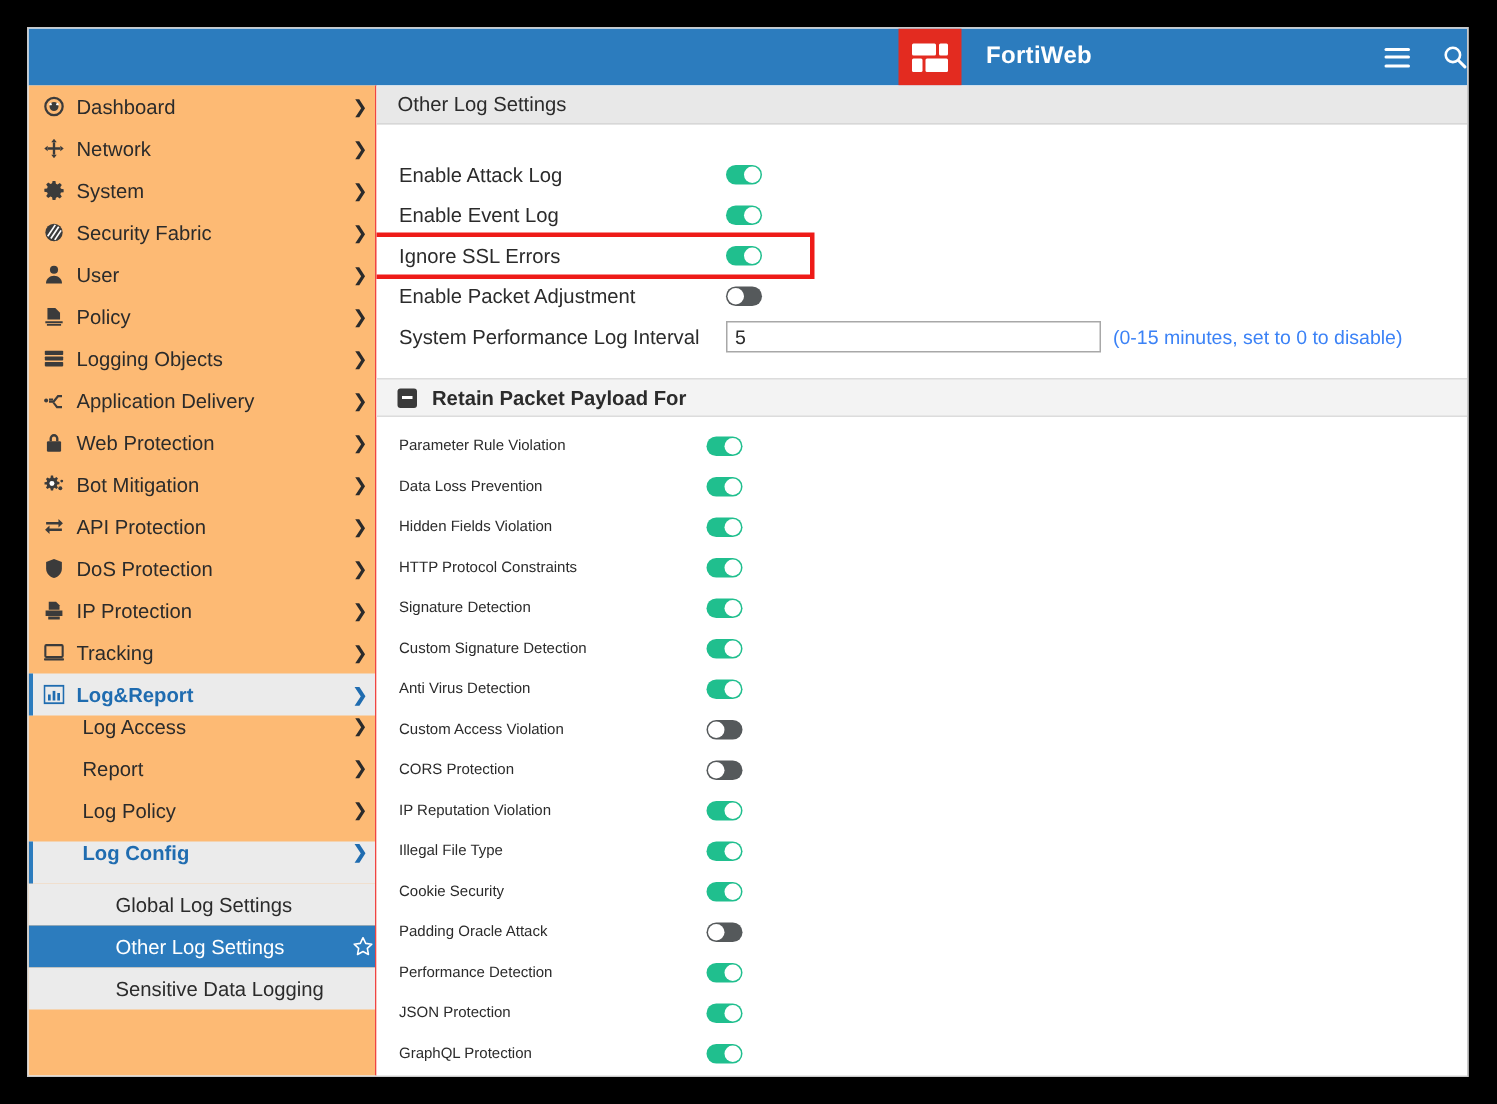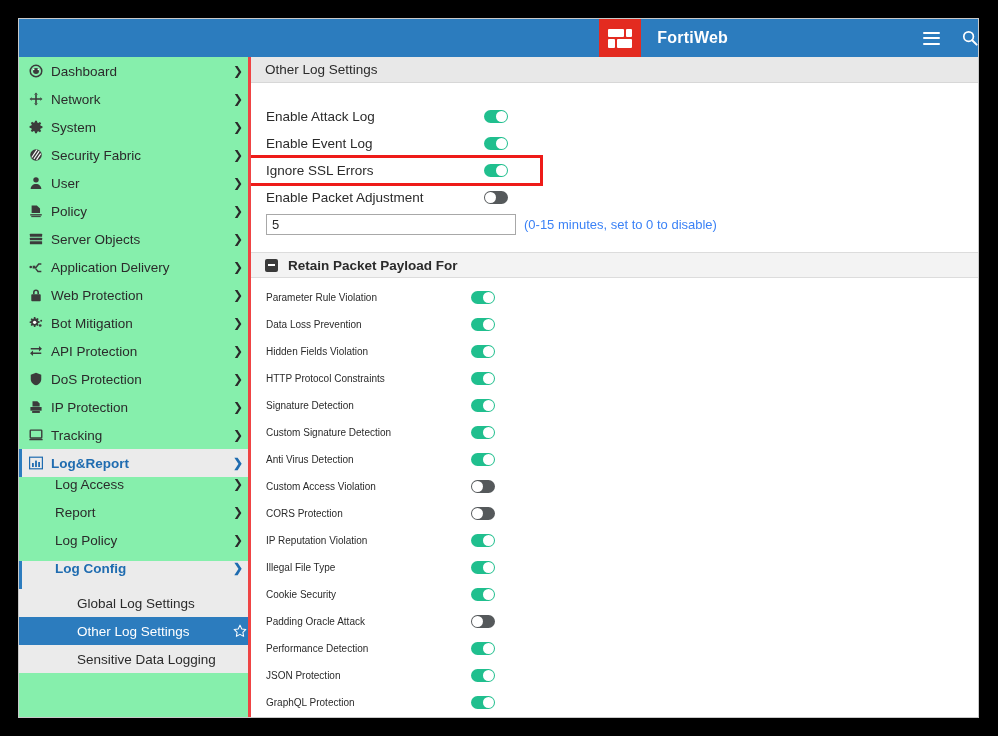--- a/index.html
+++ b/index.html
@@ -61,22 +61,22 @@
   .hamburger { width: 17px; height: 13px; display:flex; flex-direction:column; justify-content:space-between; }
   .hamburger span { display:block; height:2px; background:#fff; border-radius:1px; }
 
   
   .body-split { flex: 1; display: flex; min-height: 0; }
 
   
   .sidebar {
     width: 232px;
     flex: 0 0 232px;
-    background: #86efac;
-    border-right: 3px solid #ef4444;
+    background: #fdba74;
+    border-right: 1px solid #ef4444;
     overflow: hidden;
     font-size: 13.5px;
   }
   .nav-item {
     height: 28px;
     display: flex;
     align-items: center;
     padding-left: 10px;
     color: #2b2b2b;
     cursor: pointer;
@@ -352,21 +352,21 @@
             <span class="chev">❯</span>
           </div>
           <div class="nav-item">
             <span class="icon">
               <svg width="14" height="14" viewBox="0 0 16 16" fill="#3b3b3b">
                 <rect x="1" y="2" width="14" height="3.4" rx=".6"></rect>
                 <rect x="1" y="6.5" width="14" height="3" rx=".6"></rect>
                 <rect x="1" y="10.6" width="14" height="3.4" rx=".6"></rect>
               </svg>
             </span>
-            <span class="label">Server Objects</span>
+            <span class="label">Logging Objects</span>
             <span class="chev">❯</span>
           </div>
           <div class="nav-item">
             <span class="icon">
               <svg width="14" height="14" viewBox="0 0 16 16" fill="#3b3b3b">
                 <circle cx="2" cy="8" r="1.5"></circle>
                 <path d="M4.2 8h3.1l3.4-4.2h3.4v1.7h-2.6L8.1 9.7H4.2z"></path>
                 <path d="M7.3 8h-3.1v-1.5h3.1z"></path>
                 <path d="M10.7 12.2h3.4v1.7h-4.2L6.6 9.6h1.9z"></path>
               </svg>
@@ -517,20 +517,21 @@
             </div>
             <div class="setting-row">
               <span class="slabel">Enable Packet Adjustment</span>
               <span class="toggle off lg">
                 <span class="knob"></span>
               </span>
             </div>
           </div>
 
         <div class="setting-row">
+          <span class="slabel">System Performance Log Interval</span>
           <input class="num-input" type="text" value="5" style="">
           <span class="hint">(0-15 minutes, set to 0 to disable)</span>
         </div>
       </div>
 
       <div class="section-header">
         <span class="collapse-box">
             <i></i>
           </span>
         <span>Retain Packet Payload For</span>

